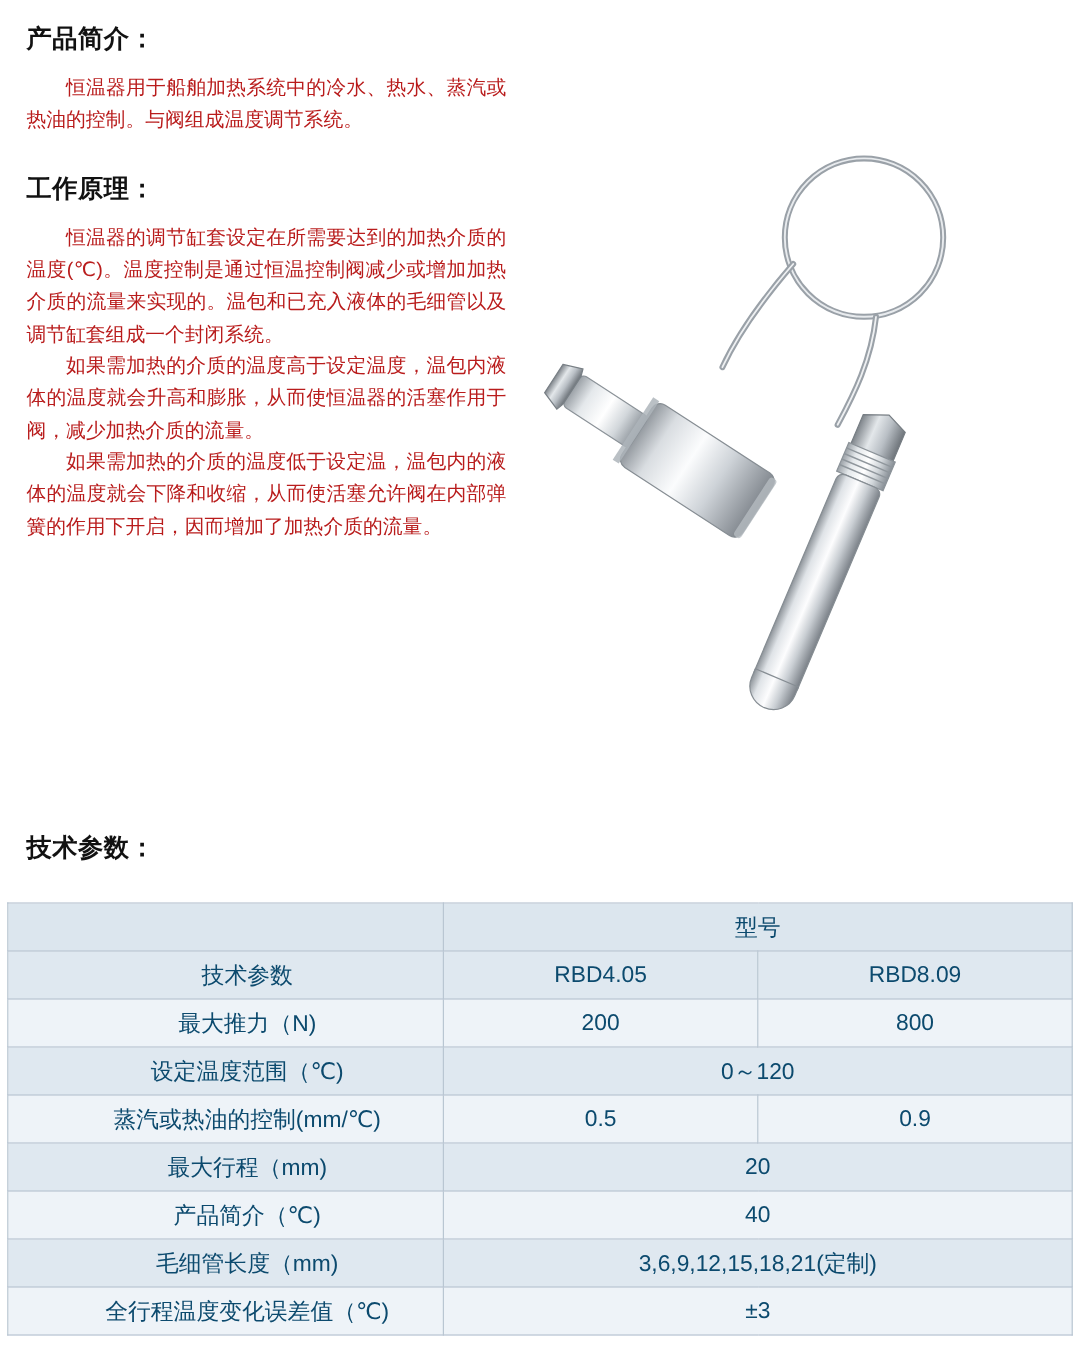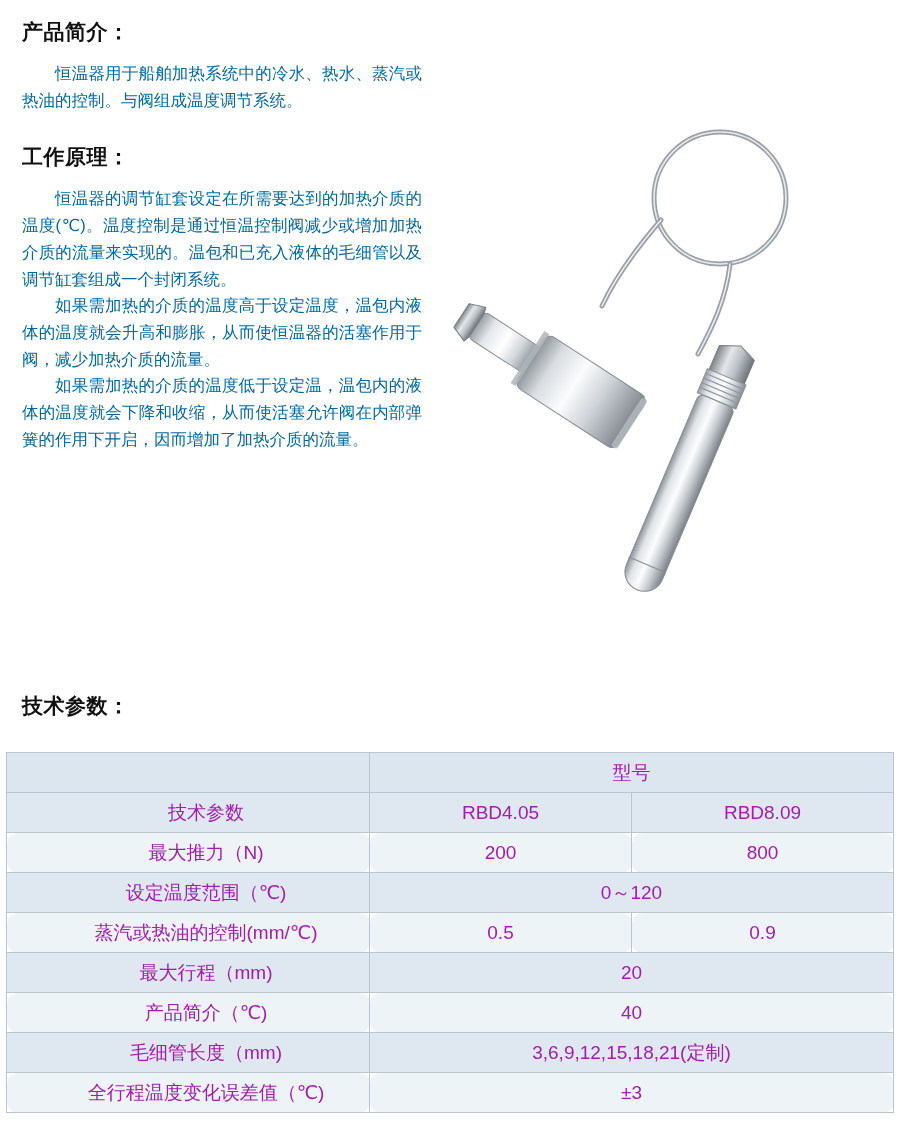--- a/index.html
+++ b/index.html
@@ -37,21 +37,21 @@
     margin: 0 0 14px 0;
     color: #111;
   }
 
   .para {
     font-size: 16.5px;
     line-height: 1.62;
     text-align: justify;
     margin: 0 0 14px 0;
     text-indent: 2em;
-    color: #0369a1;
+    color: #b91c1c;
   }
 
   .para.tight {
     margin-bottom: 0;
   }
 
   .block-gap-1 { height: 16px; }
 
   
   .product-figure {
@@ -87,26 +87,26 @@
     table-layout: fixed;
     font-size: 19px;
   }
 
   table.spec td {
     border: 1px solid #b9c6d2;
     text-align: center;
     vertical-align: middle;
     height: 39px;
     padding: 0 4px;
-    color: #a21caf;
+    color: #0c4a6e;
     background: #e9eff5;
   }
 
   table.spec tr.row-a td { background: #dfe8f0; }
-  table.spec tr.row-b td { background: #eef3f8; border-radius: 11px; }
+  table.spec tr.row-b td { background: #eef3f8; }
   table.spec tr.head td  { background: #dce6ee; }
 
   table.spec td.label {
     width: 318px;
     padding-left: 40px;
   }
 
   .col-mid { width: 285px; }
   .col-right { width: 285px; }
 </style>

